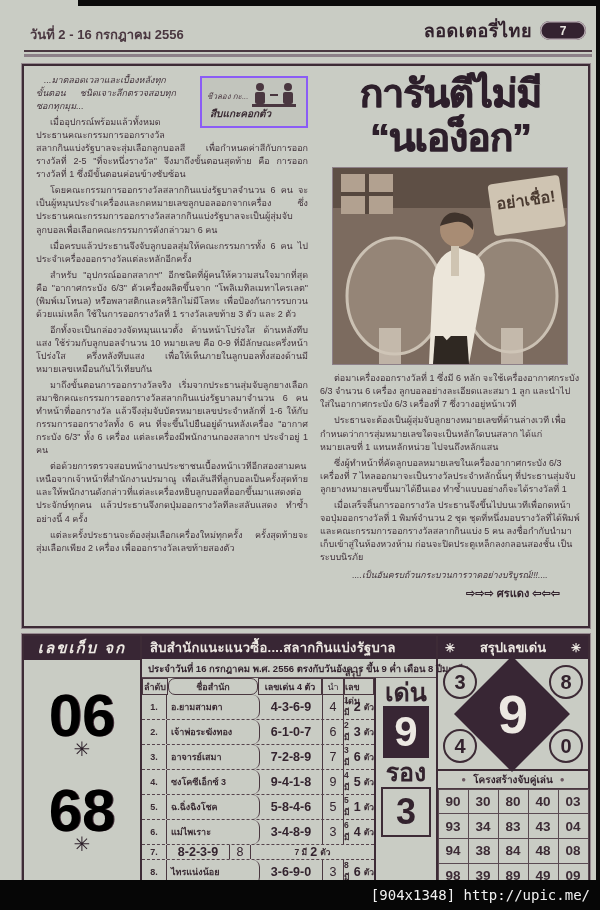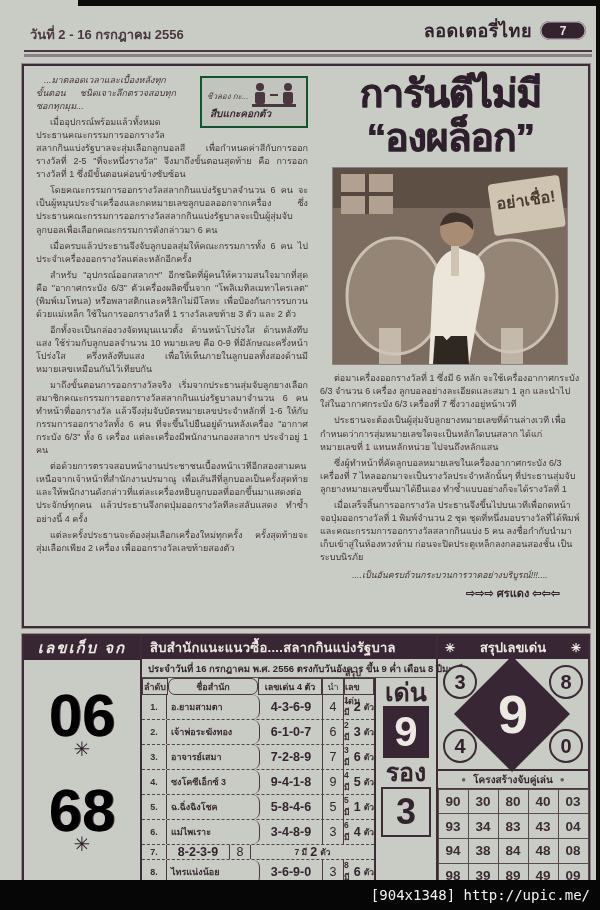--- a/index.html
+++ b/index.html
@@ -26,21 +26,21 @@
       box-shadow:0 3px 0 #8d8088;}
 
   
   .article{position:relative;margin:10px 10px 0 22px;height:560px;
       border:2px solid #3d2b36;outline:1px solid #978b91;background:#c9ccc4;overflow:hidden;}
   .col-left{position:absolute;left:12px;top:8px;width:272px;bottom:6px;overflow:hidden;
       text-align:justify;}
   .col-right{position:absolute;left:296px;right:8px;top:2px;bottom:6px;overflow:hidden;}
   p.body{font-size:9px;line-height:1.45;margin:0 0 3px 0;color:#40313a;text-indent:14px;}
   p.body.intro{font-style:italic;text-indent:8px;}
-  .logo-box{float:right;width:104px;height:48px;border:2px solid #14532d;background:#c2c5bd;
+  .logo-box{float:right;width:104px;height:48px;border:2px solid #8b5cf6;background:#c2c5bd;
       margin:2px 0 4px 24px;position:relative;overflow:hidden;}
   .logo-box svg{position:absolute;top:2px;right:4px;}
   .logo-top{position:absolute;left:5px;top:12px;font-size:8px;font-style:italic;color:#4a3740;}
   .logo-bottom{position:absolute;left:8px;bottom:5px;font-size:10px;font-weight:bold;
       font-style:italic;color:#3a2b33;}
   .headline{text-align:center;font-weight:bold;color:#2d1f2b;line-height:1.12;
       font-size:39px;letter-spacing:-1px;margin:4px 0 8px 0;
       text-shadow:1px 0 0 #2d1f2b;}
   .photo{width:234px;height:196px;margin:0 auto 7px auto;border:1px solid #8d8088;display:block;}
   .closing{font-size:8.8px;font-style:italic;text-align:center;margin:4px 0 2px 0;color:#40313a;}
@@ -149,21 +149,21 @@
     <p class="body">สำหรับ "อุปกรณ์ออกสลากฯ" อีกชนิดที่ผู้คนให้ความสนใจมากที่สุด คือ "อากาศกระบัง 6/3" ตัวเครื่องผลิตขึ้นจาก "โพลิเมทิลเมทาไครเลต" (พิมพ์เมโทนล) หรือพลาสติกและคริลิกไม่มีโลหะ เพื่อป้องกันการรบกวนด้วยแม่เหล็ก ใช้ในการออกรางวัลที่ 1 รางวัลเลขท้าย 3 ตัว และ 2 ตัว</p>
     <p class="body">อีกทั้งจะเป็นกล่องวงจัดหมุนแนวตั้ง ด้านหน้าโปร่งใส ด้านหลังทึบแสง ใช้ร่วมกับลูกบอลจำนวน 10 หมายเลข คือ 0-9 ที่มีลักษณะครึ่งหน้าโปร่งใส ครึ่งหลังทึบแสง เพื่อให้เห็นภายในลูกบอลทั้งสองด้านมีหมายเลขเหมือนกันไว้เทียบกัน</p>
     <p class="body">มาถึงขั้นตอนการออกรางวัลจริง เริ่มจากประธานสุ่มจับลูกยางเลือกสมาชิกคณะกรรมการออกรางวัลสลากกินแบ่งรัฐบาลมาจำนวน 6 คน ทำหน้าที่ออกรางวัล แล้วจึงสุ่มจับบัตรหมายเลขประจำหลักที่ 1-6 ให้กับกรรมการออกรางวัลทั้ง 6 คน ที่จะขึ้นไปยืนอยู่ด้านหลังเครื่อง "อากาศกระบัง 6/3" ทั้ง 6 เครื่อง แต่ละเครื่องมีพนักงานกองสลากฯ ประจำอยู่ 1 คน</p>
     <p class="body">ต่อด้วยการตรวจสอบหน้างานประชาชนเบื้องหน้าเวทีอีกสองสามคน เหนือจากเจ้าหน้าที่สำนักงานปรมาณู เพื่อเส้นสีที่ลูกบอลเป็นครั้งสุดท้าย และให้พนักงานดังกล่าวที่แต่ละเครื่องหยิบลูกบอลที่ออกขึ้นมาแสดงต่อประจักษ์ทุกคน แล้วประธานจึงกดปุ่มออกรางวัลทีละสลับแสดง ทำซ้ำอย่างนี้ 4 ครั้ง</p>
     <p class="body">แต่ละครั้งประธานจะต้องสุ่มเลือกเครื่องใหม่ทุกครั้ง ครั้งสุดท้ายจะสุ่มเลือกเพียง 2 เครื่อง เพื่อออกรางวัลเลขท้ายสองตัว</p>
   </div>
 
   <div class="col-right">
     <div class="headline">
       <div>การันตีไม่มี</div>
-      <div>“องผล็อก”</div>
+      <div>“นเอง็อก”</div>
     </div>
     <svg class="photo" viewBox="0 0 234 196">
       <rect x="0" y="0" width="234" height="196" fill="#7c6b5f"></rect>
       <rect x="0" y="0" width="234" height="40" fill="#5e4f45"></rect>
       <rect x="8" y="6" width="52" height="40" fill="#b2a190"></rect>
       <rect x="32" y="6" width="4" height="40" fill="#55473e"></rect>
       <rect x="8" y="24" width="52" height="4" fill="#55473e"></rect>
       <g transform="rotate(-8 190 40)">
         <rect x="158" y="12" width="72" height="52" rx="4" fill="#cfc4b2"></rect>
         <text x="194" y="38" font-size="16" font-weight="bold" fill="#4a3a30" text-anchor="middle">อย่าเชื่อ!</text>

